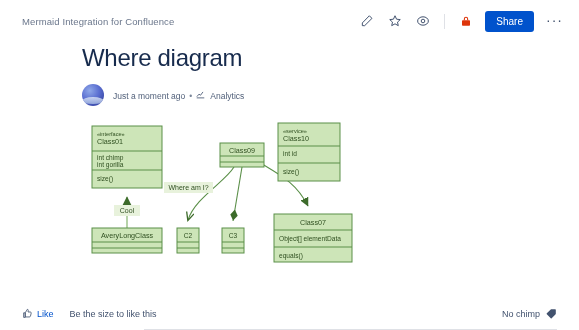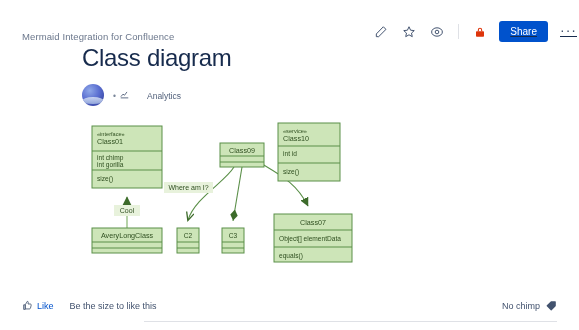--- a/index.html
+++ b/index.html
@@ -10,36 +10,35 @@
     font-family:"Liberation Sans", sans-serif;
     color:#172b4d;
     overflow:hidden;
     position:relative;
   }
 
   
   .topbar {
     height:42px;
     display:flex;
-    align-items:flex-end;
-    padding:0 0 0 22px;
+    align-items:center;
+    padding:0 14px 0 22px;
     gap:10px;
   }
   .breadcrumb {
     font-size:9.5px;
     color:#6b778c;
     letter-spacing:0.1px;
     white-space:nowrap;
   }
   .topbar-actions {
     margin-left:auto;
     display:flex;
     align-items:center;
     gap:10px;
-    text-decoration:underline;
   }
   .icon-btn {
     width:18px; height:18px;
     display:flex; align-items:center; justify-content:center;
     cursor:pointer;
     color:#42526e;
   }
   .icon-btn svg { display:block; }
   .vdivider {
     width:1px; height:15px; background:#dfe1e6;
@@ -114,37 +113,37 @@
     gap:4px;
     margin-top:2px;
   }
   .dot-sep { color:#7a869a; }
   .analytics-link {
     color:#505f79;
     text-decoration:none;
     cursor:pointer;
     display:flex;
     align-items:center;
-    gap:18px;
+    gap:5px;
   }
 
   
   .diagram-wrap {
     position:relative;
     margin:14px 0 0 4px;
     width:480px;
     height:135px;
   }
   .diagram-wrap svg { display:block; }
 
   
   .footer {
     position:absolute;
     left:0; right:0;
-    bottom:8px;
+    bottom:0;
     padding:0 22px 0 22px;
   }
   .footer-row {
     display:flex;
     align-items:center;
     height:30px;
     font-size:9px;
     color:#42526e;
   }
   .like-btn {
@@ -213,26 +212,27 @@
     </div>
 
     <button class="share-btn">Share</button>
 
     <div class="more-btn">···</div>
   </div>
 </div>
 
 <div class="content">
 
-  <div class="page-title">Class diagram</div>
+  <div class="page-title">Where diagram</div>
 
   <div class="byline">
     <div class="avatar"></div>
     <div class="byline-text">
       <div class="byline-l2">
+        <span>Just a moment ago</span>
         <span class="dot-sep">•</span>
         <span class="analytics-link">
           <span>
             <svg width="9" height="9" viewBox="0 0 24 24" fill="none" stroke="#505f79" stroke-width="2.4" stroke-linecap="round" stroke-linejoin="round">
               <path d="M3 17l5-6 4 3 6-8"></path>
                 <path d="M3 21h18"></path>
             </svg>
           </span>
           <span>Analytics</span>
         </span>

